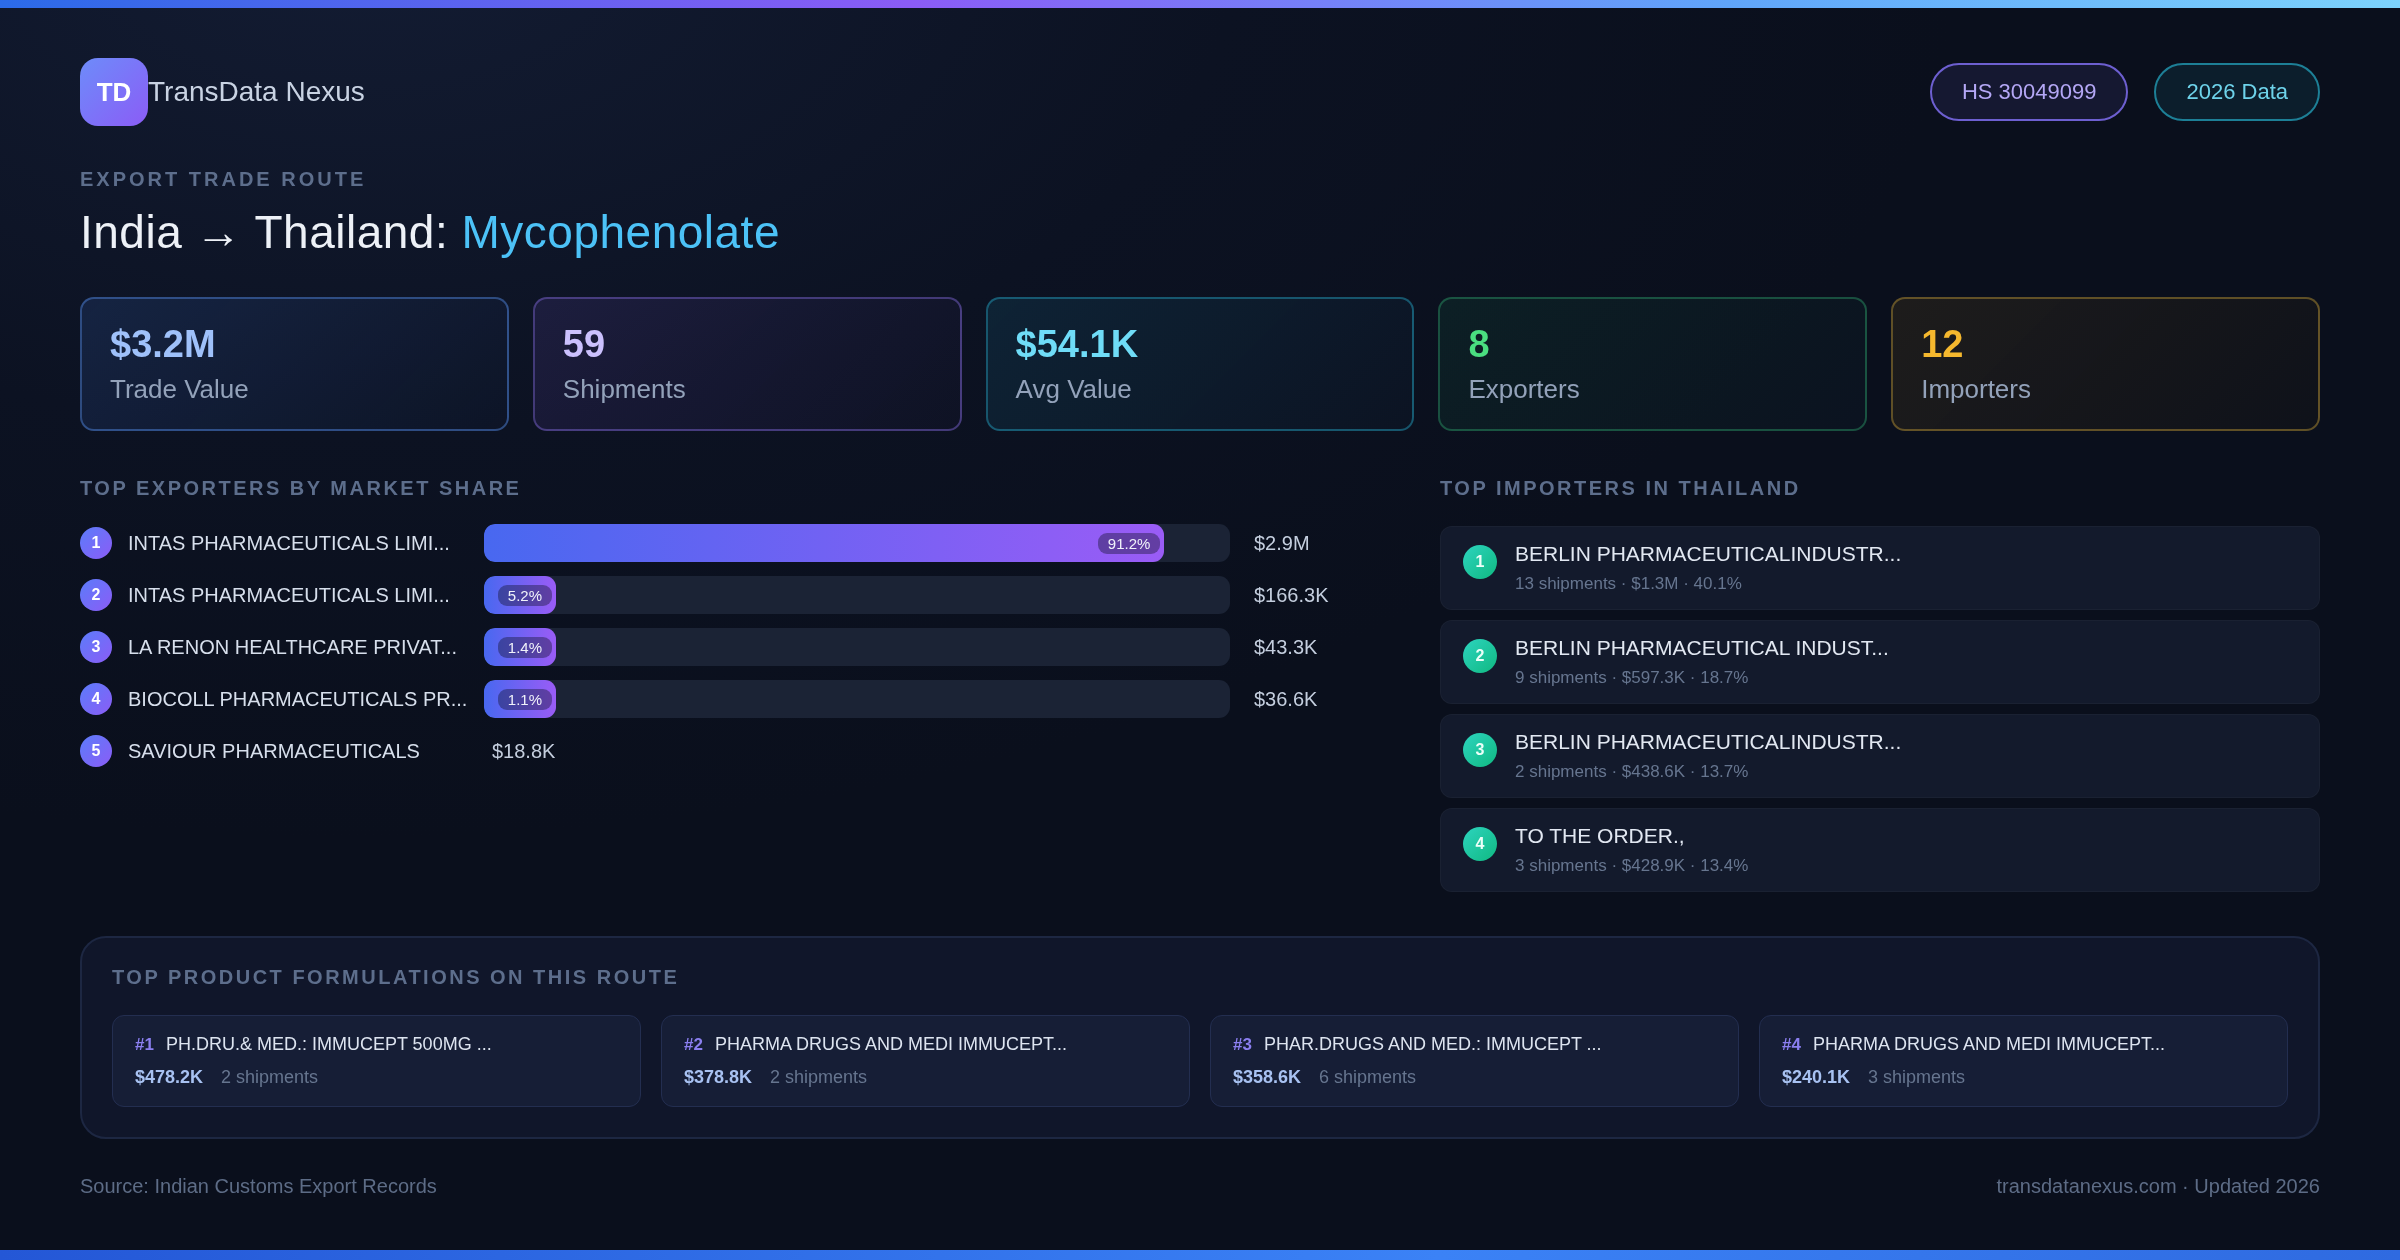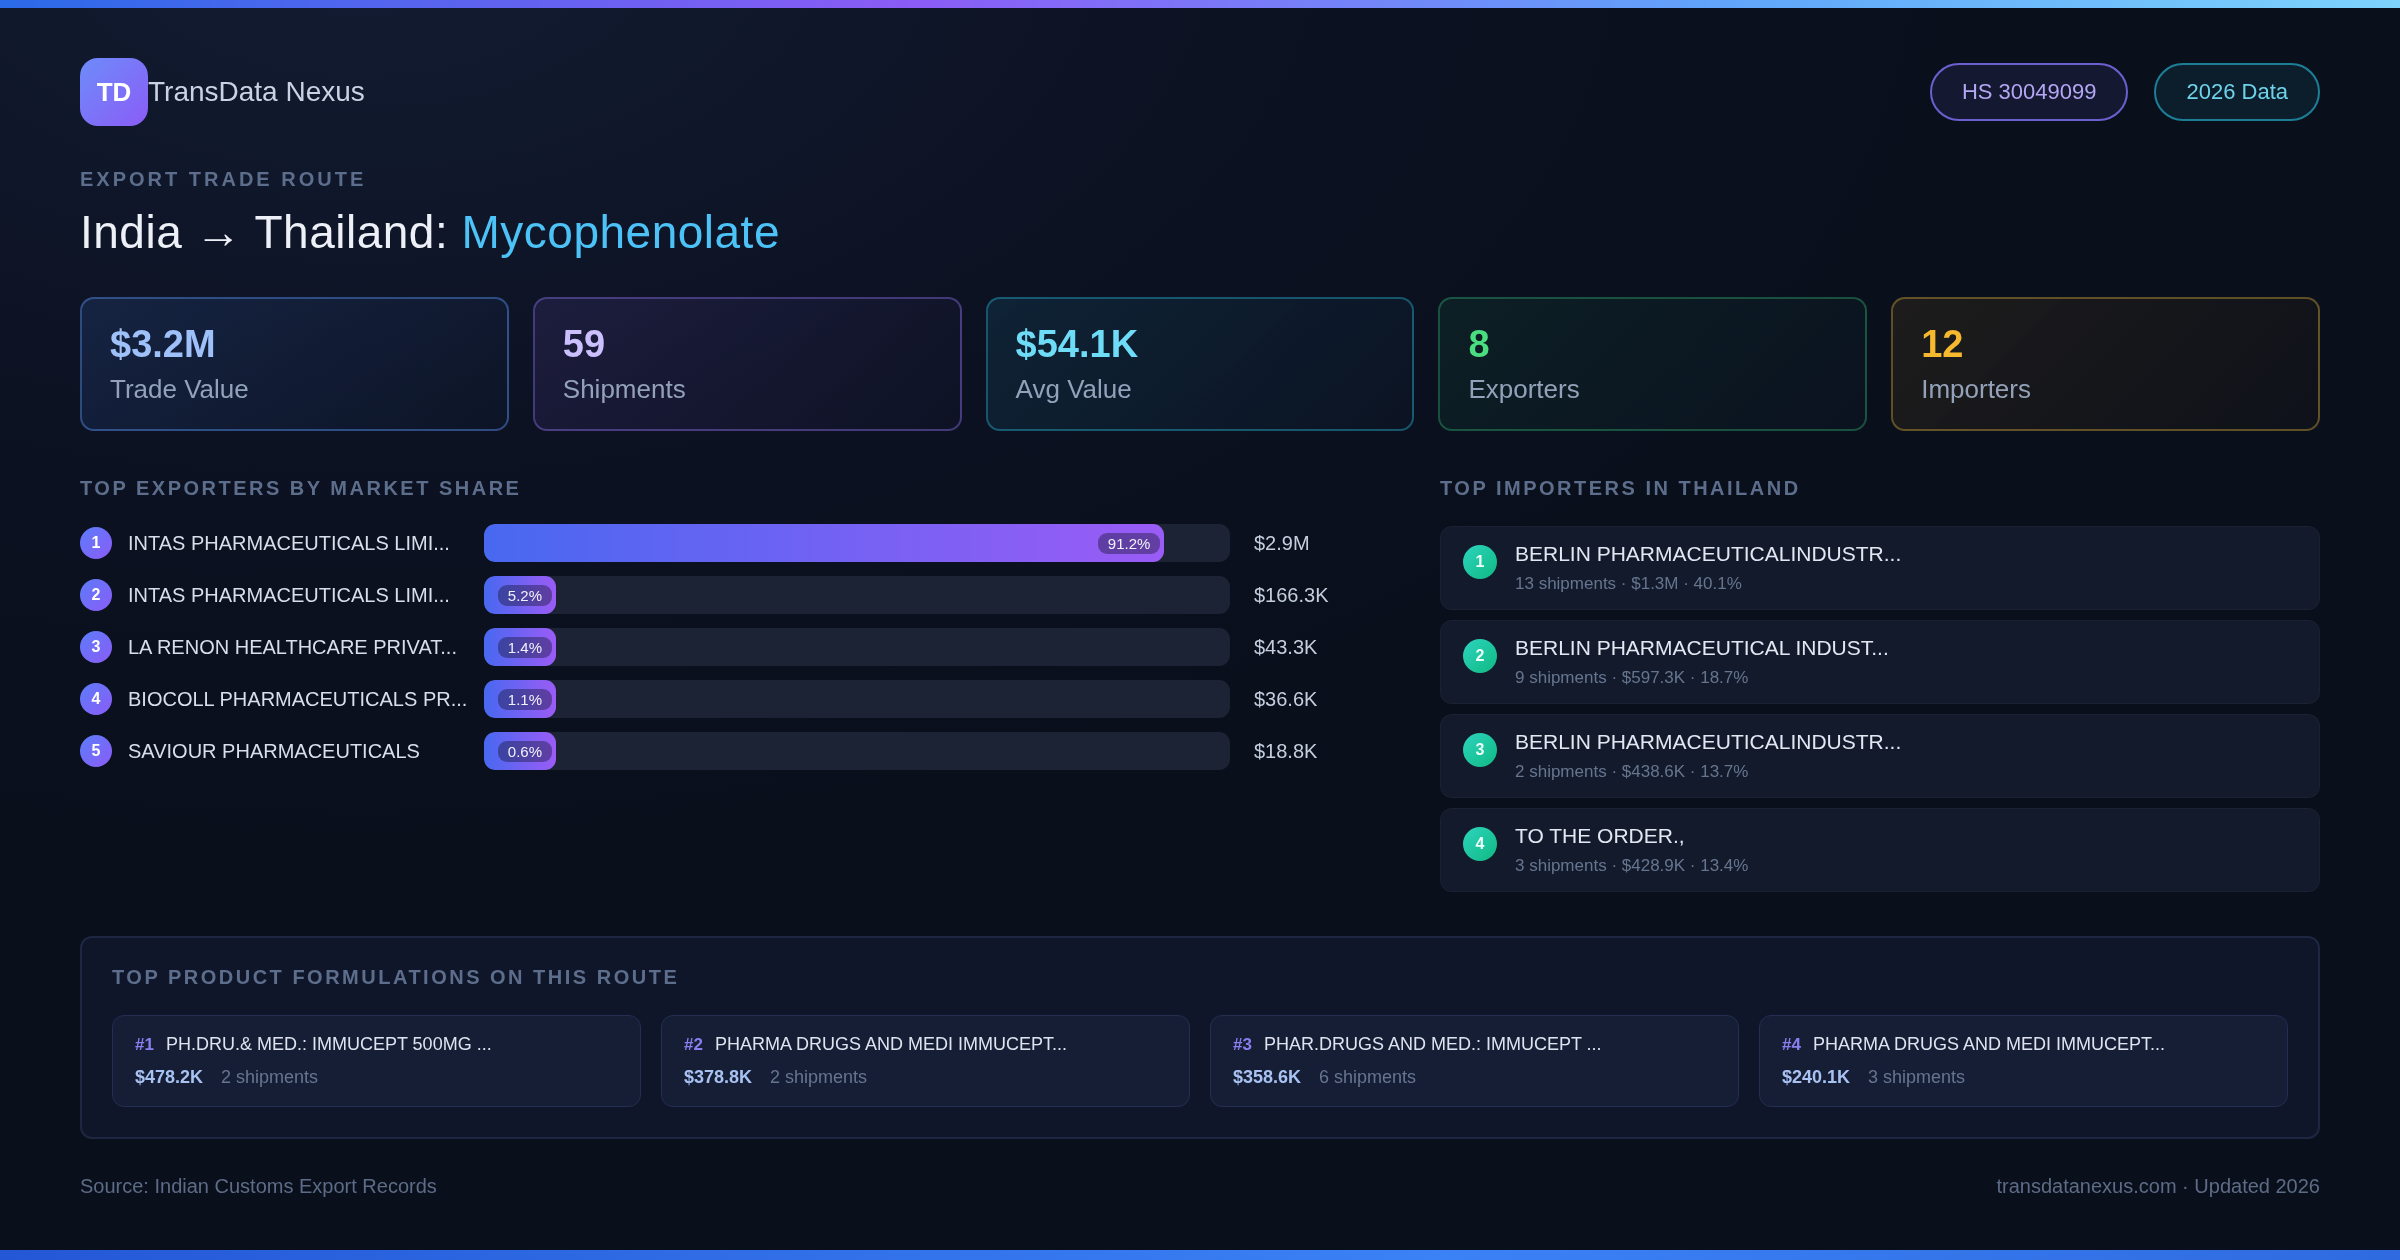--- a/index.html
+++ b/index.html
@@ -61,21 +61,21 @@
 
   
   .imp-row{background:#131a2c;border:1px solid rgba(255,255,255,0.03);border-radius:12px;
     padding:15px 22px;display:flex;gap:18px;align-items:flex-start;margin-bottom:10px;}
   .imp-badge{width:34px;height:34px;border-radius:50%;flex:0 0 34px;display:flex;align-items:center;justify-content:center;
     background:linear-gradient(135deg,#2dd4bf,#10b981);color:#ecfff9;font-size:16px;font-weight:700;margin-top:3px;}
   .imp-name{font-size:21px;color:#e2e8f2;white-space:nowrap;overflow:hidden;}
   .imp-detail{font-size:17px;color:#66758f;margin-top:8px;}
 
   
-  .products-panel{margin-top:34px;background:#10162a;border:2px solid #1d2742;border-radius:12px;padding:28px 30px 30px;}
+  .products-panel{margin-top:34px;background:#10162a;border:2px solid #1d2742;border-radius:26px;padding:28px 30px 30px;}
   .products-row{display:flex;gap:20px;margin-top:4px;}
   .prod-card{flex:1;background:#161e36;border:1.5px solid #232e50;border-radius:12px;padding:18px 22px;min-width:0;}
   .prod-line1{display:flex;gap:12px;align-items:baseline;min-width:0;}
   .prod-rank{color:#8b7ff0;font-size:17px;font-weight:600;flex:0 0 auto;}
   .prod-name{color:#dde4f0;font-size:18px;white-space:nowrap;overflow:hidden;text-overflow:ellipsis;}
   .prod-line2{margin-top:12px;display:flex;gap:18px;align-items:flex-start;}
   .prod-value{color:#a8c2f2;font-size:18px;font-weight:600;}
   .prod-ship{color:#66758f;font-size:18px;}
 
   
@@ -173,25 +173,20 @@
             <div class="exp-fill" style="width: 1.1%;">
               <span class="exp-pct">1.1%</span>
             </div>
           </div>
           <div class="exp-value">$36.6K</div>
         </div>
 
         <div class="exp-row">
           <div class="exp-badge">5</div>
           <div class="exp-name">SAVIOUR PHARMACEUTICALS</div>
-          <div class="exp-bar">
-            <div class="exp-fill" style="width: 0.6%;">
-              <span class="exp-pct">0.6%</span>
-            </div>
-          </div>
           <div class="exp-value">$18.8K</div>
         </div>
       </section>
 
       <section>
         <div class="section-heading">TOP IMPORTERS IN THAILAND</div>
 
         <div class="imp-row">
           <div class="imp-badge">1</div>
           <div>

